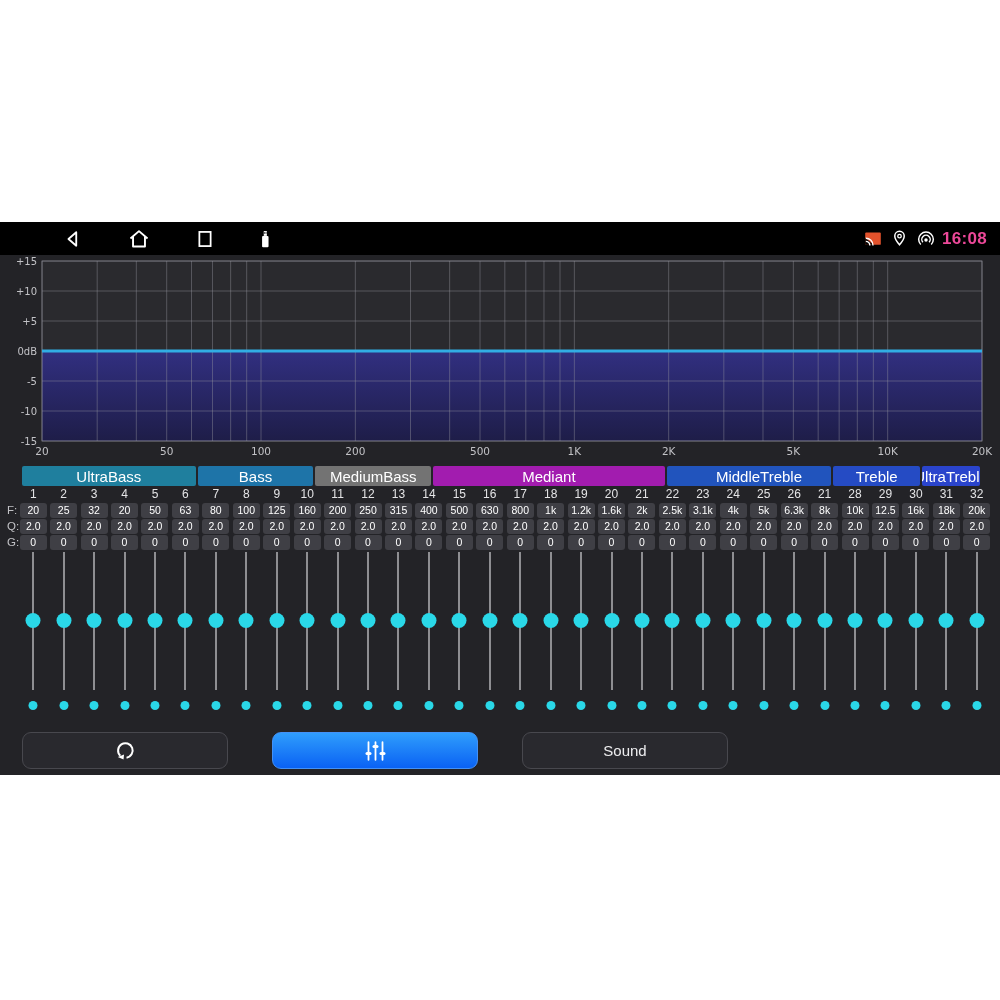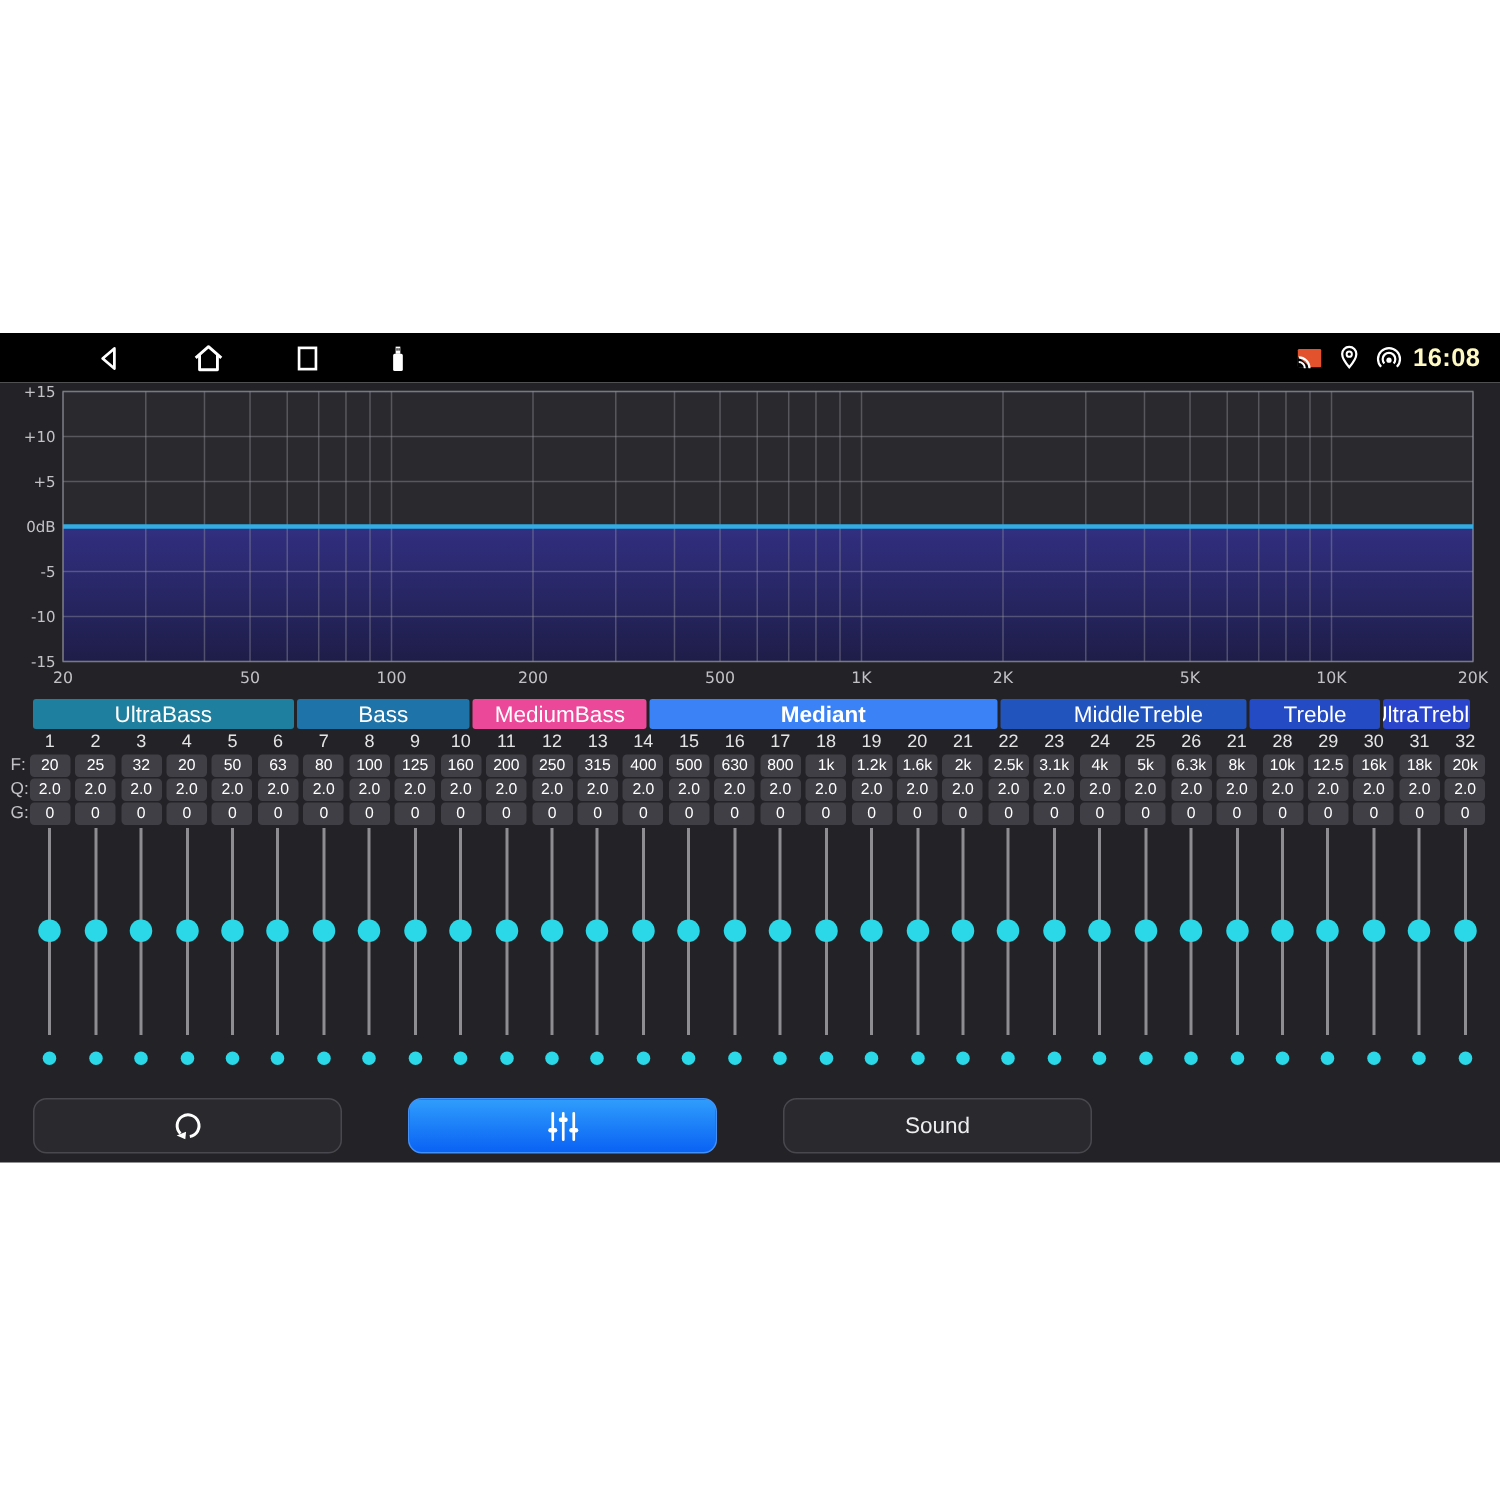--- a/index.html
+++ b/index.html
@@ -2,21 +2,21 @@
 <html><head>
 <meta charset="utf-8">
 <style>
   html,body{margin:0;padding:0;background:#fff;}
   .screen{position:relative;width:1000px;height:1000px;background:#ffffff;overflow:hidden;
           font-family:"Liberation Sans",sans-serif;-webkit-font-smoothing:antialiased;}
   
   .statusbar{position:absolute;left:0;top:222px;width:1000px;height:33px;background:#000;}
   .sbi{position:absolute;top:50%;transform:translate(-50%,-50%);line-height:0;}
   .sb-right{position:absolute;right:13px;top:0;height:33px;display:flex;align-items:center;gap:5px;}
-  .sb-time{color:#fef9c3;font-size:17px;font-weight:bold;letter-spacing:.3px;}
+  .sb-time{color:#ec4899;font-size:17px;font-weight:bold;letter-spacing:.3px;}
   
   .content{position:absolute;left:0;top:255px;width:1000px;height:520px;background:#232327;}
   #graph{position:absolute;left:0;top:0;width:1000px;height:208px;display:block;}
   #bands{position:absolute;left:22px;top:211px;width:958px;height:20px;display:flex;gap:2px;}
   .band{display:flex;align-items:center;justify-content:center;color:#fff;font-size:15px;border-radius:2px;overflow:hidden;white-space:nowrap;}
   .rowlab{position:absolute;left:7px;width:16px;height:15px;line-height:15px;color:#c2c2c6;font-size:11.5px;}
   .flexrow{position:absolute;left:18px;width:974px;display:flex;}
   .colcell{flex:1;display:flex;justify-content:center;align-items:center;}
   .chnum{color:#e4e4e6;font-size:12px;}
   .pill{width:27px;height:15px;line-height:15px;text-align:center;background:#3f3f45;border-radius:3px;
@@ -150,22 +150,22 @@
         <text x="574.3439346919525" y="200" text-anchor="middle" fill="#c2c2c6" font-size="10.5" font-family="DejaVu Sans, sans-serif">1K</text>
         <text x="668.6666666666666" y="200" text-anchor="middle" fill="#c2c2c6" font-size="10.5" font-family="DejaVu Sans, sans-serif">2K</text>
         <text x="793.3545360505717" y="200" text-anchor="middle" fill="#c2c2c6" font-size="10.5" font-family="DejaVu Sans, sans-serif">5K</text>
         <text x="887.6772680252859" y="200" text-anchor="middle" fill="#c2c2c6" font-size="10.5" font-family="DejaVu Sans, sans-serif">10K</text>
         <text x="982" y="200" text-anchor="middle" fill="#c2c2c6" font-size="10.5" font-family="DejaVu Sans, sans-serif">20K</text>
       </svg>
 
     <div id="bands">
         <div class="band" style="flex: 6 0 0%; background: rgb(31, 127, 158);">UltraBass</div>
         <div class="band" style="flex: 4 0 0%; background: rgb(30, 116, 168);">Bass</div>
-        <div class="band" style="flex: 4 0 0%; background: #ec4899;">MediumBass</div>
-        <div class="band" style="flex: 8 0 0%; background: #3b82f6; font-weight: bold;">Mediant</div>
+        <div class="band" style="flex: 4 0 0%; background: #737373;">MediumBass</div>
+        <div class="band" style="flex: 8 0 0%; background: #a21caf;">Mediant</div>
         <div class="band" style="flex: 5 0 0%; background: rgb(33, 84, 189); padding-left: 20px;">MiddleTreble</div>
         <div class="band" style="flex: 3 0 0%; background: rgb(37, 75, 196);">Treble</div>
         <div class="band" style="flex: 2 0 0%; background: rgb(42, 68, 204);">UltraTreble</div>
       </div>
 
     <div class="rowlab" style="top:248px">F:</div>
     <div class="rowlab" style="top:264px">Q:</div>
     <div class="rowlab" style="top:280px">G:</div>
 
     <div id="chnums" class="flexrow" style="top:232px;height:14px">

